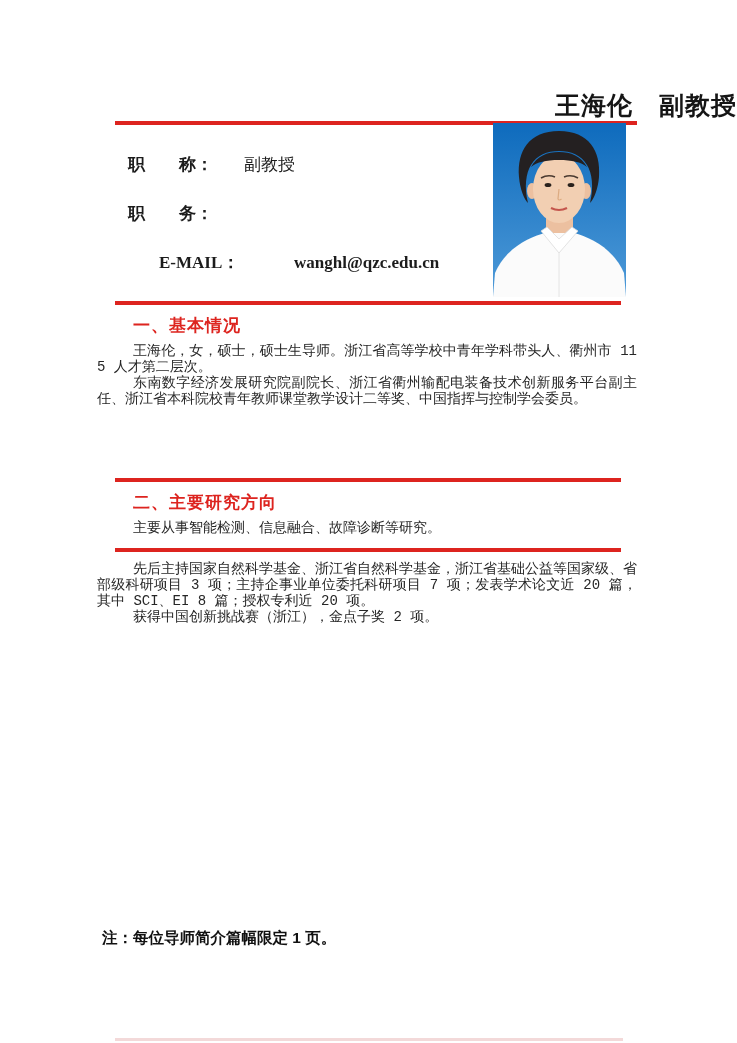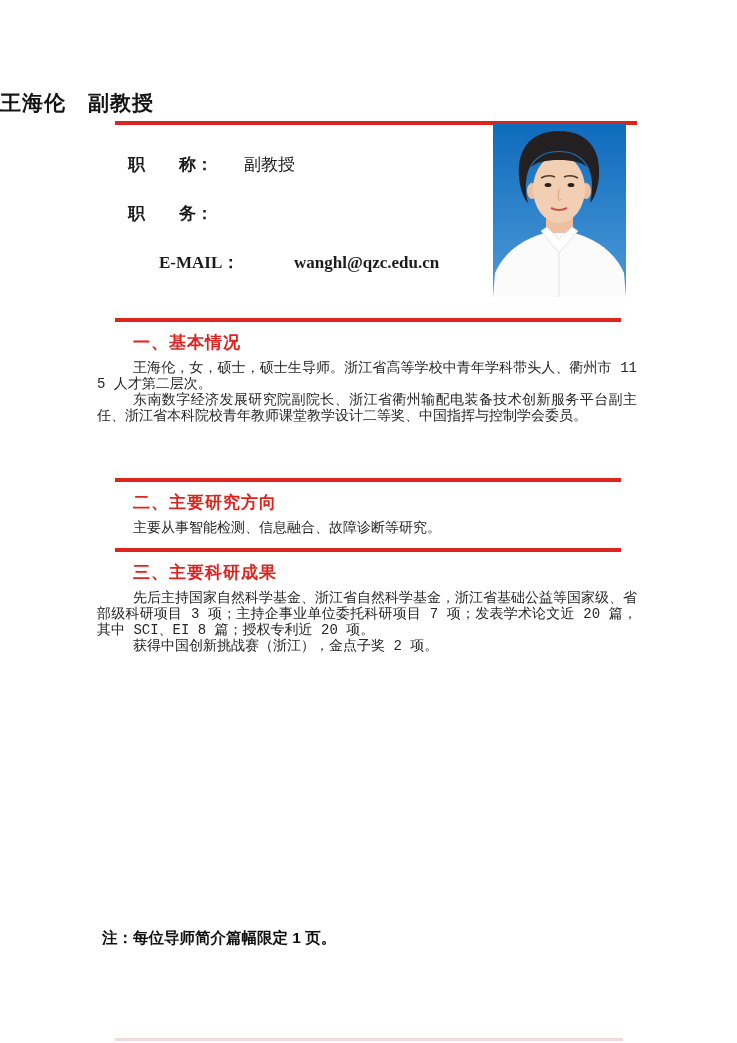--- a/index.html
+++ b/index.html
@@ -1,40 +1,40 @@
 <!DOCTYPE html>
 <html><head>
 <meta charset="utf-8">
 <style>
   html,body{margin:0;padding:0;background:#e8e8e8;}
   .page{
     position:relative;width:737px;height:1043px;margin:0 auto;background:#ffffff;
     font-family:"Liberation Serif","DejaVu Serif",serif;color:#262626;overflow:hidden;
   }
   .doc-title{
-    position:absolute;top:89px;left:0;width:737px;text-align:left;
-    font-size:21px;font-weight:bold;letter-spacing:1px;color:#151515;
+    position:absolute;top:89px;left:0;width:737px;text-align:right;
+    font-size:25px;font-weight:bold;letter-spacing:1px;color:#151515;
   }
   .rule-top{position:absolute;top:121px;left:115px;width:522px;height:4px;background:#dd241f;}
   .info{
     position:absolute;top:153px;left:128px;display:flex;flex-direction:column;gap:26px;
     font-family:"Liberation Sans","DejaVu Sans",sans-serif;font-size:17px;color:#1c1c1c;
   }
   .info-row{display:flex;align-items:baseline;}
   .info-label{font-weight:bold;min-width:104px;white-space:pre;}
   .info-value{margin-left:12px;}
   .info-value.bold{font-weight:bold;}
   .row-email{font-family:"Liberation Serif","DejaVu Serif",serif;}
   .row-email .info-label,.row-email .info-value{font-weight:bold;margin-left:31px;}
   .photo{
     position:absolute;top:123px;left:493px;width:133px;height:174px;overflow:hidden;
   }
   .photo svg{display:block;width:100%;height:100%;}
   .section{position:absolute;left:97px;width:540px;}
-  .s1{top:318px;} .s2{top:478px;} .s3{top:548px;} .s4{top:688px;}
+  .s1{top:301px;} .s2{top:478px;} .s3{top:548px;} .s4{top:688px;}
   .section-rule{height:3.5px;background:#dd241f;margin-left:18px;width:506px;margin-bottom:9px;}
   .section-heading{
     margin:0 0 6px 36px;font-family:"Liberation Sans","DejaVu Sans",sans-serif;
     font-weight:bold;font-size:17px;color:#dd241f;letter-spacing:1px;
   }
   .section p{
     margin:0;font-size:14px;line-height:16px;color:#262626;
     text-indent:36px;text-align:justify;word-break:break-all;font-family:Liberation Mono, monospace;
   }
   .alt-seg{letter-spacing:1.4px;color:#303030;}
@@ -113,21 +113,20 @@
   </section>
 
   <section class="section s2">
     <div class="section-rule"></div>
     <h2 class="section-heading">二、主要研究方向</h2>
     <p>主要从事智能检测、信息融合、故障诊断等研究。</p>
   </section>
 
   <section class="section s3">
     <div class="section-rule"></div>
-    <h2 class="section-heading">三、主要科研成果</h2>
     <p>先后主持国家自然科学基金、浙江省自然科学基金，浙江省基础公益等国家级、省部级科研项目 3 项；主持企事业单位委托科研项目 7 项；发表学术论文近 20 篇，其中 SCI、EI 8 篇；授权专利近 20 项。</p>
     <p>获得中国创新挑战赛（浙江），金点子奖 2 项。</p>
   </section>
 
 
   <div class="footer-note">注：每位导师简介篇幅限定 1 页。</div>
 
   <div class="bottom-strip"></div>
 
 </div>

